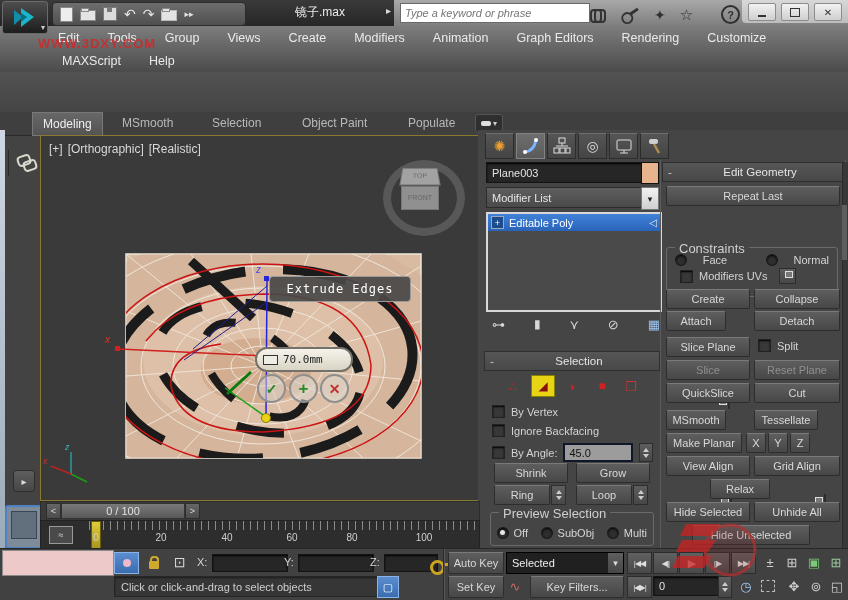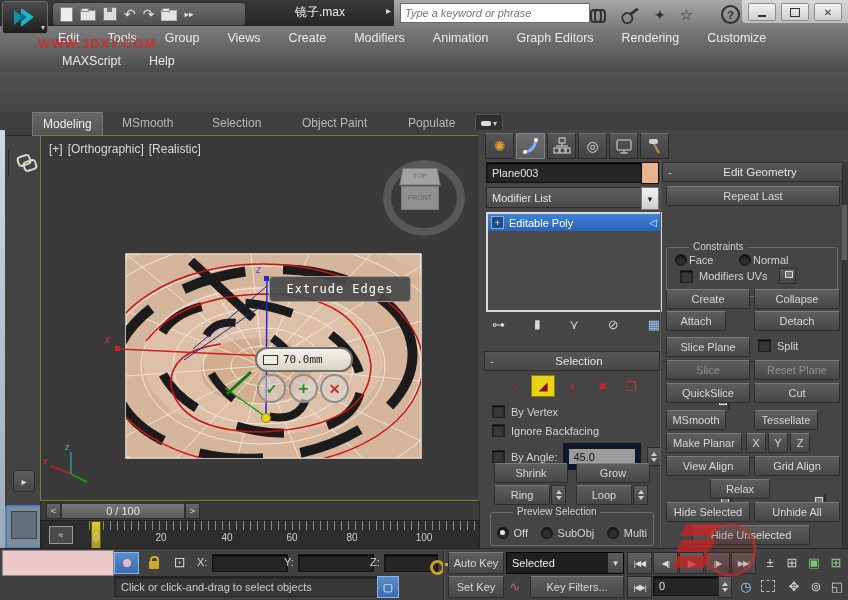--- a/index.html
+++ b/index.html
@@ -93,32 +93,32 @@
   .cp-tab.active{background:linear-gradient(#6e6e6e,#5a5a5a);border-color:#828282;}
   .field-dark{background:#262626;border:1px solid #141414;box-shadow:inset 0 1px 2px #000;color:#e2e2e2;
               display:flex;align-items:center;padding:0 5px;}
   .btn{background:linear-gradient(#5e5e5e,#474747);border:1px solid #2d2d2d;border-top-color:#7a7a7a;
        color:#d8d8d8;font-size:11px;display:flex;align-items:center;justify-content:center;border-radius:2px;white-space:nowrap;}
   .btn.dis{color:#909090;}
   .rhdr{background:linear-gradient(#565656,#484848);border:1px solid #2f2f2f;color:#e4e4e4;display:flex;align-items:center;font-size:11.5px;}
   .rhdr .minus{width:14px;text-align:center;color:#cfcfcf;}
   .rhdr .rtitle{flex:1;text-align:center;}
   .groupbox{border:1px solid #6a6a6a;border-radius:3px;position:relative;}
-  .gtitle{position:absolute;top:-7px;left:22px;background:#454545;padding:0 4px;font-size:10px;color:#cfcfcf;}
+  .gtitle{position:absolute;top:-7px;left:8px;background:#454545;padding:0 4px;font-size:13px;color:#cfcfcf;}
   .radio{width:10px;height:10px;border-radius:50%;background:#2e2e2e;border:1px solid #1b1b1b;box-shadow:inset 0 1px 2px #000;position:relative;}
   .radio.sel::after{content:'';position:absolute;left:2px;top:2px;width:5px;height:5px;background:#e6e6e6;border-radius:50%;}
   .checkbox{width:11px;height:11px;background:#383838;border:1px solid #222;box-shadow:inset 0 1px 2px #000;}
   .opt-btn{position:relative;background:linear-gradient(#5e5e5e,#474747);border:1px solid #2d2d2d;}
   .opt-btn::after{content:'';position:absolute;top:2px;right:2px;width:6px;height:5px;border:1px solid #ddd;background:#777;}
   .spinner{display:flex;flex-direction:column;justify-content:center;gap:2px;background:linear-gradient(#5e5e5e,#474747);
            border:1px solid #2d2d2d;align-items:center;}
   .sp-up{width:0;height:0;border-left:3px solid transparent;border-right:3px solid transparent;border-bottom:4px solid #ccc;}
   .sp-dn{width:0;height:0;border-left:3px solid transparent;border-right:3px solid transparent;border-top:4px solid #ccc;}
   .lbl{color:#d4d4d4;font-size:11px;white-space:nowrap;}
-  .field-lt{background:#9c9c9c;border:6px solid #0f172a;color:#111;display:flex;align-items:center;padding:0 4px;}
+  .field-lt{background:#9c9c9c;border:2px solid #0f172a;color:#111;display:flex;align-items:center;padding:0 4px;}
 
   
   .tl-row{left:40px;top:501px;width:438px;height:18px;background:#3a3a3a;border:1px solid #2b2b2b;}
   .tl-btn{background:linear-gradient(#666,#4c4c4c);border:1px solid #2d2d2d;color:#ddd;font-size:9px;}
   .tl-handle{background:linear-gradient(#7a7a7a,#585858);border:1px solid #333;color:#e2e2e2;font-size:11px;}
   .trackbar{left:40px;top:520px;width:438px;height:27px;background:#2d2d2d;border:1px solid #222;}
   .ruler{position:absolute;left:48px;top:0;width:388px;height:27px;
          background:repeating-linear-gradient(90deg,#8a8a8a 0 1px,transparent 1px 7px);background-size:100% 9px;background-repeat:no-repeat;}
   .tick-num{position:absolute;top:11px;transform:translateX(-50%);color:#cfcfcf;font-size:10px;}
   .tl-slider{position:absolute;left:2px;top:0px;width:8px;height:27px;background:linear-gradient(#e0cc3a,#a89420);border:1px solid #6b5d06;}
@@ -563,21 +563,21 @@
   
   <div class="abs" style="left:660px;top:160px;width:184px;height:388px;border-left:1px solid #5c5c5c;border-right:1px solid #5c5c5c"></div>
   <div class="abs rhdr" style="left:662px;top:162px;width:180px;height:18px">
     <span class="minus">-</span>
     <span class="rtitle">Edit Geometry</span>
   </div>
   <span class="abs btn" style="left:666px;top:186px;width:172px;height:18px">Repeat Last</span>
 
   <div class="abs groupbox" style="left:666px;top:213px;width:170px;height:48px">
     <span class="gtitle">Constraints</span>
-    <div class="flex" style="gap:2px;padding:6px 8px 0">
+    <div class="flex" style="gap:16px;padding:6px 8px 0">
       <span class="radio"></span>
       <span class="lbl" style="width:48px">Face</span>
       <span class="radio"></span>
       <span class="lbl">Normal</span>
     </div>
   </div>
 
   <div class="abs flex" style="left:680px;top:268px;gap:6px">
     <span class="checkbox"></span>
     <span class="lbl">Modifiers UVs</span>

